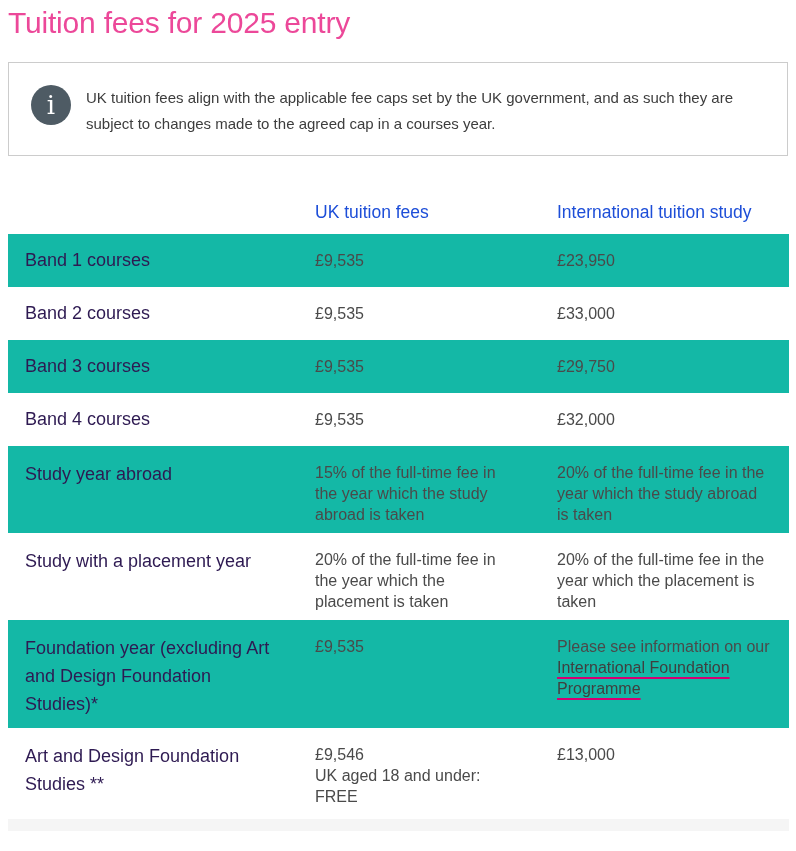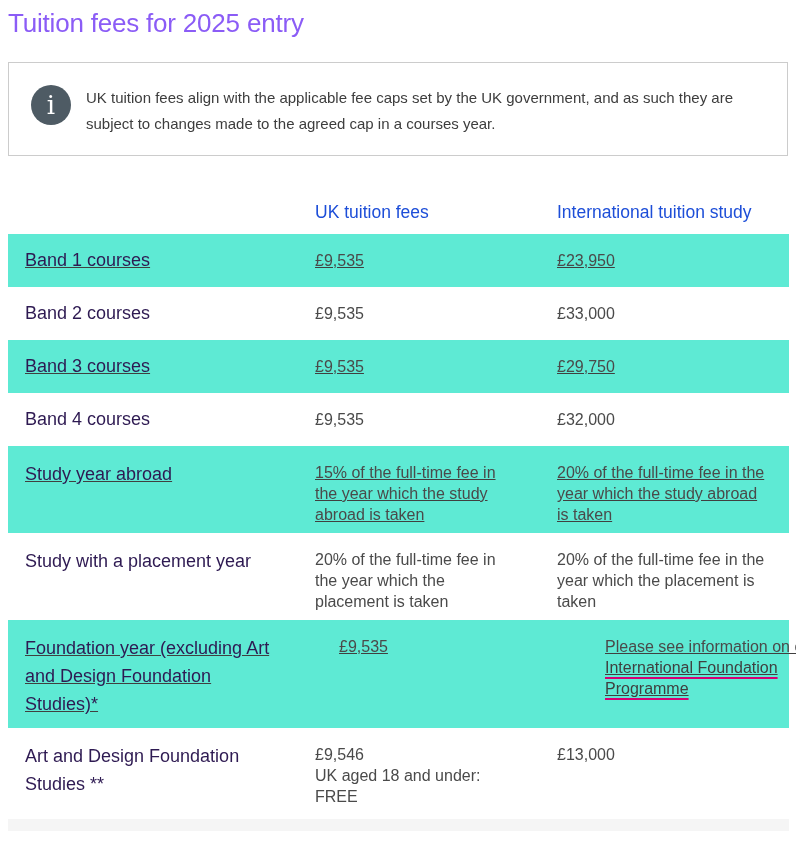--- a/index.html
+++ b/index.html
@@ -5,22 +5,22 @@
   * { box-sizing: border-box; margin: 0; padding: 0; }
   html, body { background: #ffffff; }
   body {
     width: 796px; height: 851px; overflow: hidden;
     font-family: "Liberation Sans", sans-serif;
     color: #404040;
     padding: 4px 8px 0 8px;
   }
   
   .page-title {
-    font-size: 26px; line-height: 38px; font-weight: 500;
-    color: #8b5cf6; letter-spacing: -0.2px;
+    font-size: 30px; line-height: 38px; font-weight: 500;
+    color: #ec4899; letter-spacing: -0.2px;
     margin-bottom: 20px;
   }
   
   .info-box {
     border: 1px solid #cccccc;
     width: 780px; min-height: 91px;
     display: flex; align-items: flex-start;
     padding: 20px 24px 18px 22px;
   }
   .info-icon {
@@ -34,34 +34,34 @@
     font-size: 15px; line-height: 26px; color: #3d3d3d;
     max-width: 660px; padding-top: 2px;
   }
   
   .fees-table { margin-top: 18px; width: 781px; }
   .t-row {
     display: grid;
     grid-template-columns: 290px 242px 249px;
     align-items: stretch;
   }
-  .t-row.gray { background: #5eead4; text-decoration: underline; }
+  .t-row.gray { background: #14b8a6; }
   .cell { padding: 14px 16px 8px 17px; }
   .cell.hdr {
     padding-top: 24px; padding-bottom: 8px;
     font-size: 17.5px; line-height: 28px; color: #1d4ed8; font-weight: 400;
   }
   .cell.label {
     font-size: 18px; line-height: 28px; color: #2e1a52;
     padding-right: 20px;
   }
   .row-band { min-height: 53px; }
   .row-band .cell.label { line-height: 24px; }
   .row-study { min-height: 85px; }
-  .row-foundation { min-height: 108px; gap: 24px; }
+  .row-foundation { min-height: 108px; }
   .row-artdesign { min-height: 91px; }
   .cell.val {
     font-size: 16px; line-height: 21px; color: #4a4a4a;
     padding-top: 16px; padding-right: 28px;
   }
   .cell.val.intl { padding-right: 16px; }
   .pink-link {
     color: #3f3f3f; cursor: pointer;
     text-decoration: underline;
     text-decoration-color: #d40072;

